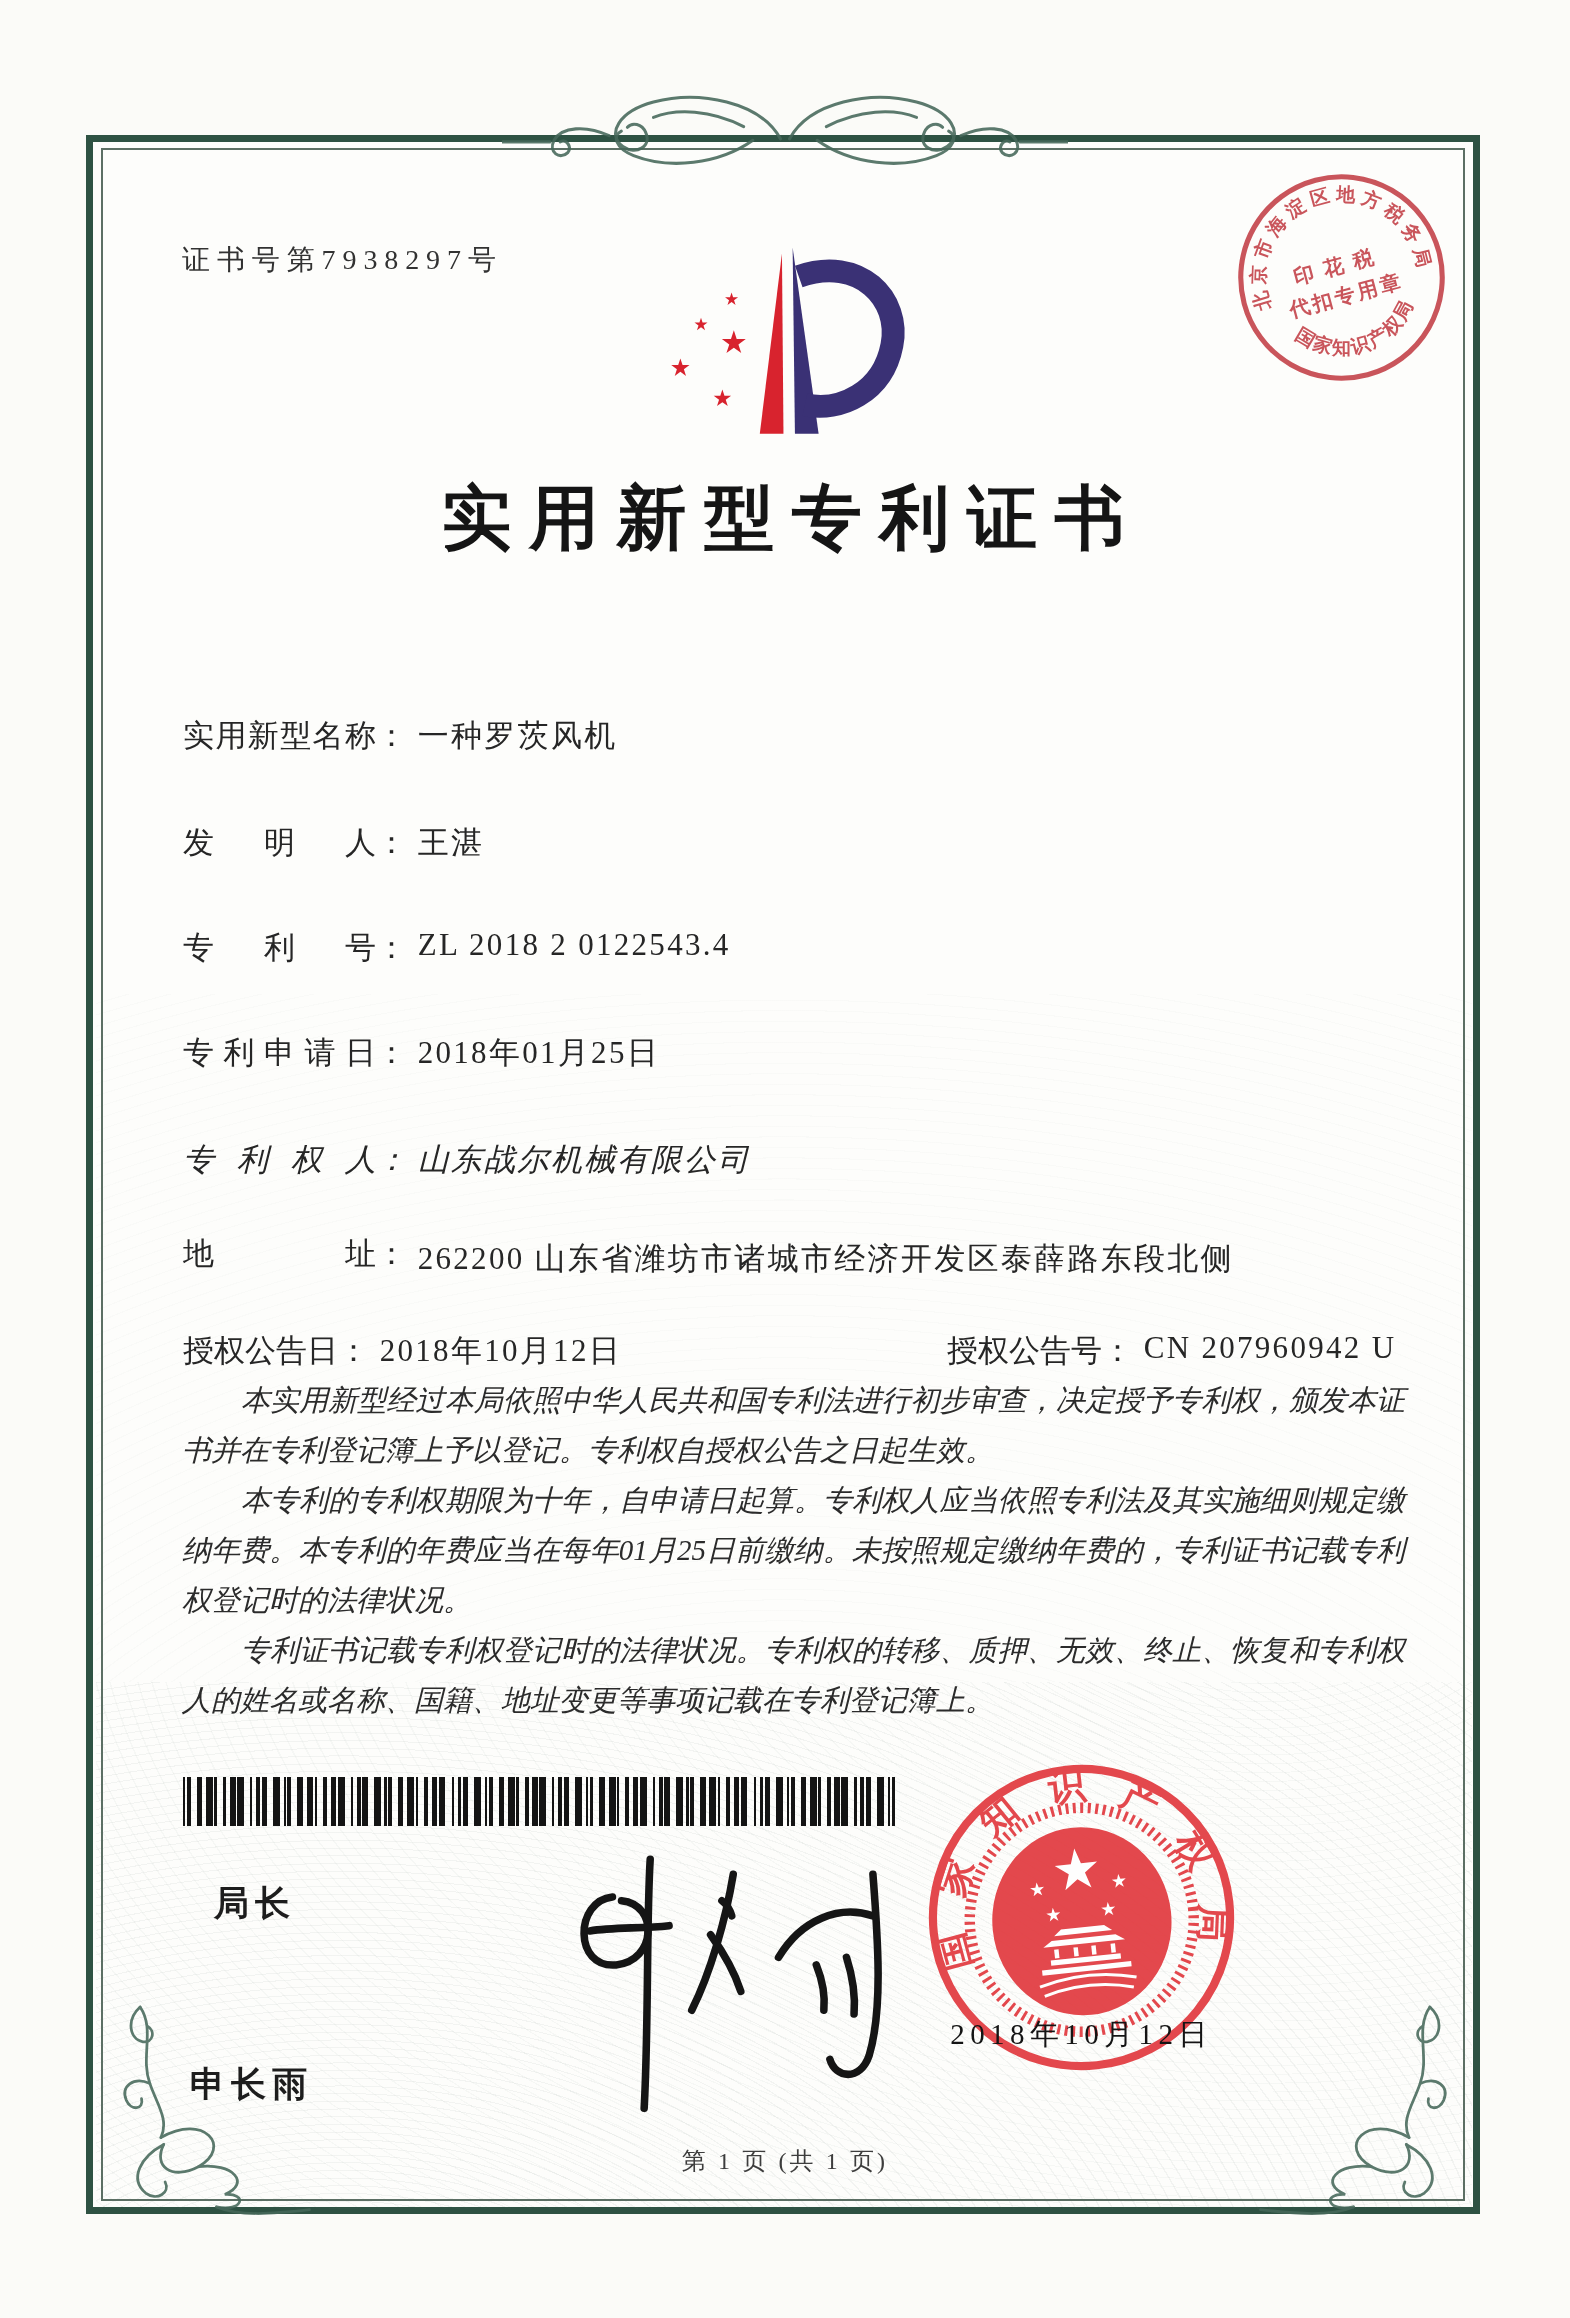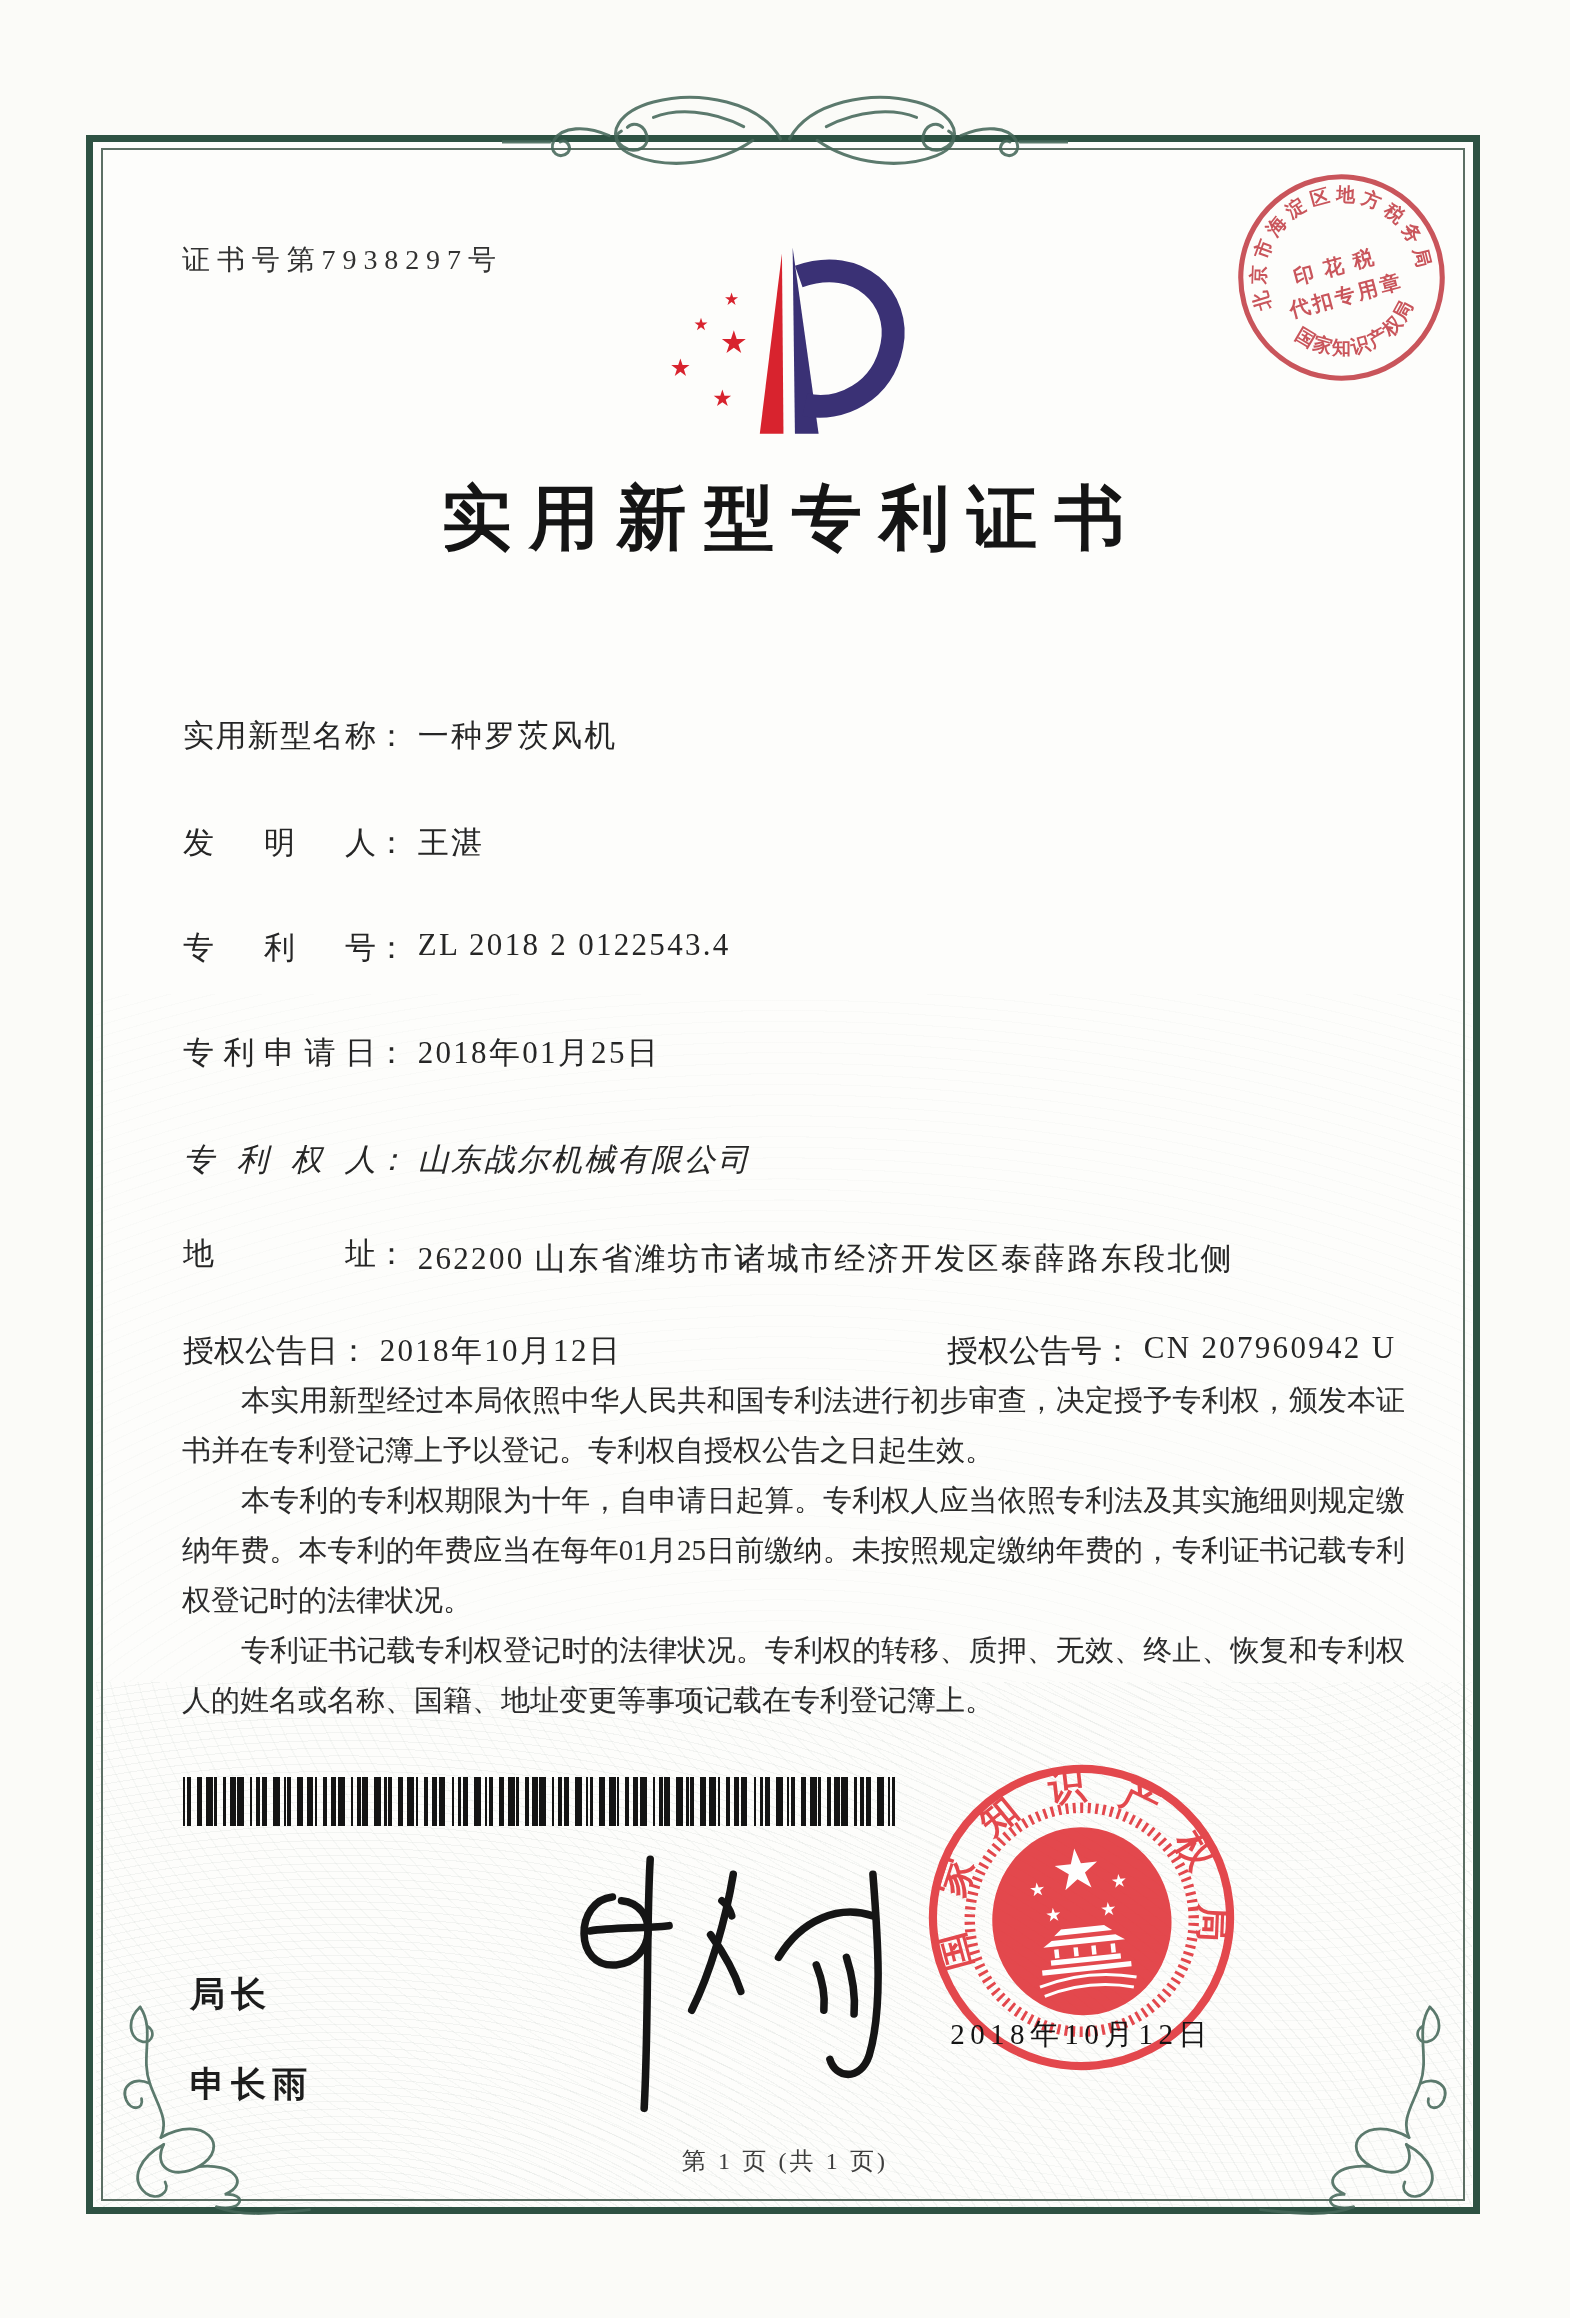--- a/index.html
+++ b/index.html
@@ -65,34 +65,34 @@
   .row-inventor{top:822px;}
   .row-patentno{top:927px;}
   .row-filing{top:1032px;}
   .row-patentee{top:1139px;font-style:italic;}
   .row-address{top:1233px;}
   .row-grant{top:1330px;}
   .grant-right{position:absolute;left:764px;top:0;display:flex;}
   
   .body-text{
     position:absolute;left:182px;top:1375px;width:1223px;
-    font-size:29px;line-height:50px;color:#2b2b2b;text-align:justify;
+    font-size:29px;line-height:50px;color:#2b2b2b;text-align:justify;font-style:italic;
   }
   .body-text p{margin:0;text-indent:59px;}
   
   .barcode{
     position:absolute;left:183px;top:1777px;width:726px;height:49px;
     display:flex;align-items:stretch;overflow:hidden;
   }
   .barcode span{background:#141414;height:100%;flex:0 0 auto;}
   .signer-title,.signer-name{
     position:absolute;left:190px;font-family:"Liberation Sans","DejaVu Sans",sans-serif;
     font-weight:700;font-size:35px;letter-spacing:6.1px;color:#1d1d1d;
   }
-  .signer-title{top:1971px;}
+  .signer-title{top:1880px;margin-left:24px;}
   .signer-name{top:2061px;}
   .signature{position:absolute;left:451px;top:1829px;width:489px;height:302px;}
   .issuing-seal{position:absolute;left:921px;top:1757px;width:321px;height:321px;transform:rotate(-6deg);opacity:.93;}
   .seal-date{
     position:absolute;left:898px;top:2015px;width:367px;text-align:center;
     font-size:29px;letter-spacing:5.4px;color:#141414;
   }
   .page-footer{
     position:absolute;left:0;top:2145px;width:1570px;text-align:center;
     font-size:24px;letter-spacing:3.1px;color:#3d3d3d;

